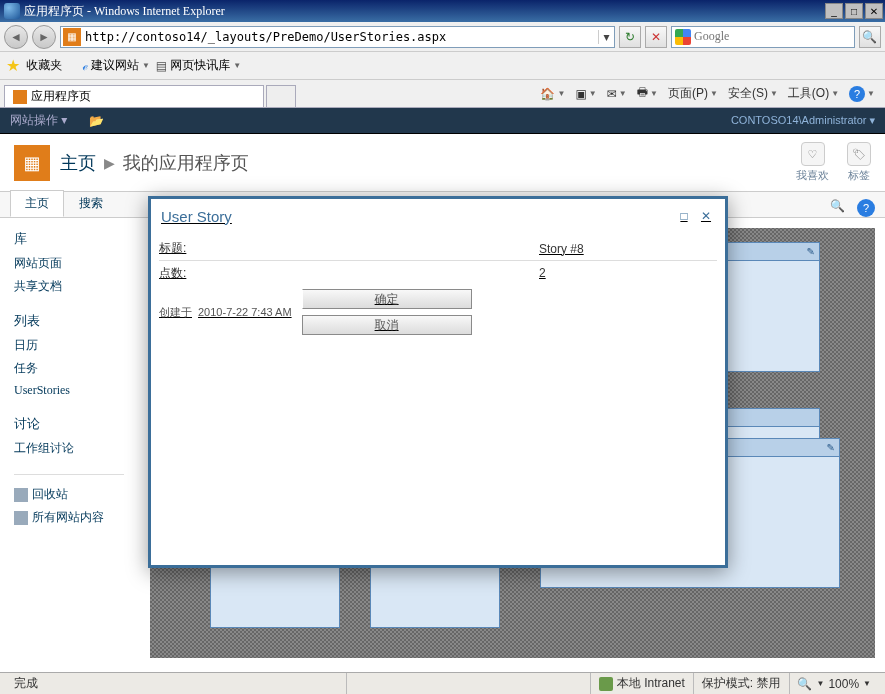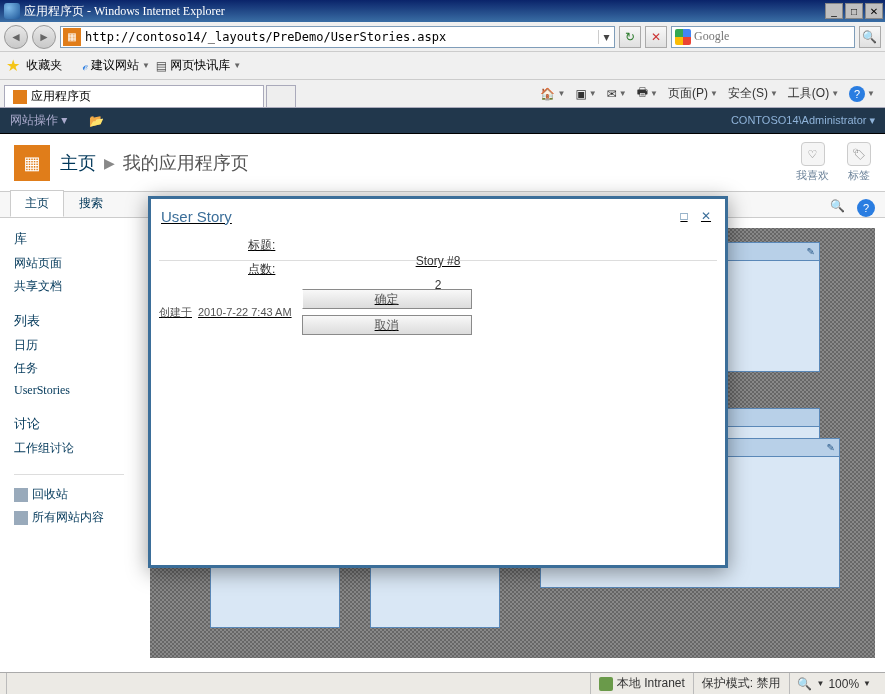--- a/index.html
+++ b/index.html
@@ -77,21 +77,21 @@
 .canvas-bg { position:absolute; inset: 10px 10px 0 10px; background: repeating-conic-gradient(#888 0 25%, #666 0 50%) 0/4px 4px; }
 .card { position:absolute; background:#d9e7f5; border:1px solid #5a88b8; }
 .card .chead { height:18px; background:#b8d0e8; border-bottom:1px solid #5a88b8; display:flex;justify-content:flex-end;align-items:center;padding:0 4px;color:#2a5a8a;font-size:10px; }
 
 
 .modal { position: absolute; left: 148px; top: 196px; width: 580px; height: 372px; background: #fff; border: 3px solid #3b6e99; box-shadow: 0 4px 20px rgba(0,0,0,0.4); z-index: 50; display: flex; flex-direction: column; text-decoration: underline; }
 .modal-title { height: 34px; background: #fff; color: #3b6e99; display: flex; align-items: center; padding: 0 10px; font-family: "Courier New", SimSun; font-size: 15px; }
 .modal-title .mt-spacer { flex:1; }
 .modal-title .mbtn { width:18px;height:16px;color:#3b6e99;display:flex;align-items:center;justify-content:center;margin-left:4px;font-size:12px;border:1px solid transparent; }
 .modal-body { flex:1; padding: 4px 8px 8px 8px; font-family: SimSun; color:#333; }
-.frow { display:flex; align-items:center; height:24px; font-size:12px;flex-direction:column; }
+.frow { display:flex; align-items:center; height:24px; font-size:12px; }
 .frow .lbl { width: 380px; }
 .frow .val { flex:1; }
 .meta { font-size:11px; color:#555; margin-top:4px; display:flex; align-items:center; gap:6px; }
 .meta .mbuttons { display:flex; gap:6px; margin-left: 4px; flex-direction: column; }
 .mbutton { width: 170px; height: 20px; background: linear-gradient(#f8f8f8,#dcdcdc); border: 1px solid #8a8a8a; font-size:12px; display:flex;align-items:center;justify-content:center; font-family: SimSun; }
 .mbutton:first-child { border-left: 1px solid #fff; }
 
 
 .statusbar { position: fixed; bottom: 0; left: 0; right: 0; height: 22px; background: #eceae5; border-top: 1px solid #aaa; display: flex; align-items: center; padding: 0 6px; font-family: SimSun; font-size: 12px; color: #333; }
 .statusbar .sbsec { border-left: 1px solid #bbb; height: 100%; display:flex;align-items:center;padding:0 8px; gap:4px; }
@@ -289,20 +289,21 @@
       <span>2010-7-22 7:43 AM</span>
       <div class="mbuttons">
         <div class="mbutton">确定</div>
         <div class="mbutton">取消</div>
       </div>
     </div>
   </div>
 </div>
 
 <div class="statusbar">
+  <div class="sbsec sbfirst">完成</div>
   <div class="sbsec" style="width:40px;"></div>
   <div class="sbfill"></div>
   <div class="sbsec">
     <span class="zone-icon"></span>
     <span>本地 Intranet</span>
   </div>
   <div class="sbsec">保护模式: 禁用</div>
   <div class="sbsec">
     <span>🔍</span>
       <span style="font-size:8px;">▼</span>

